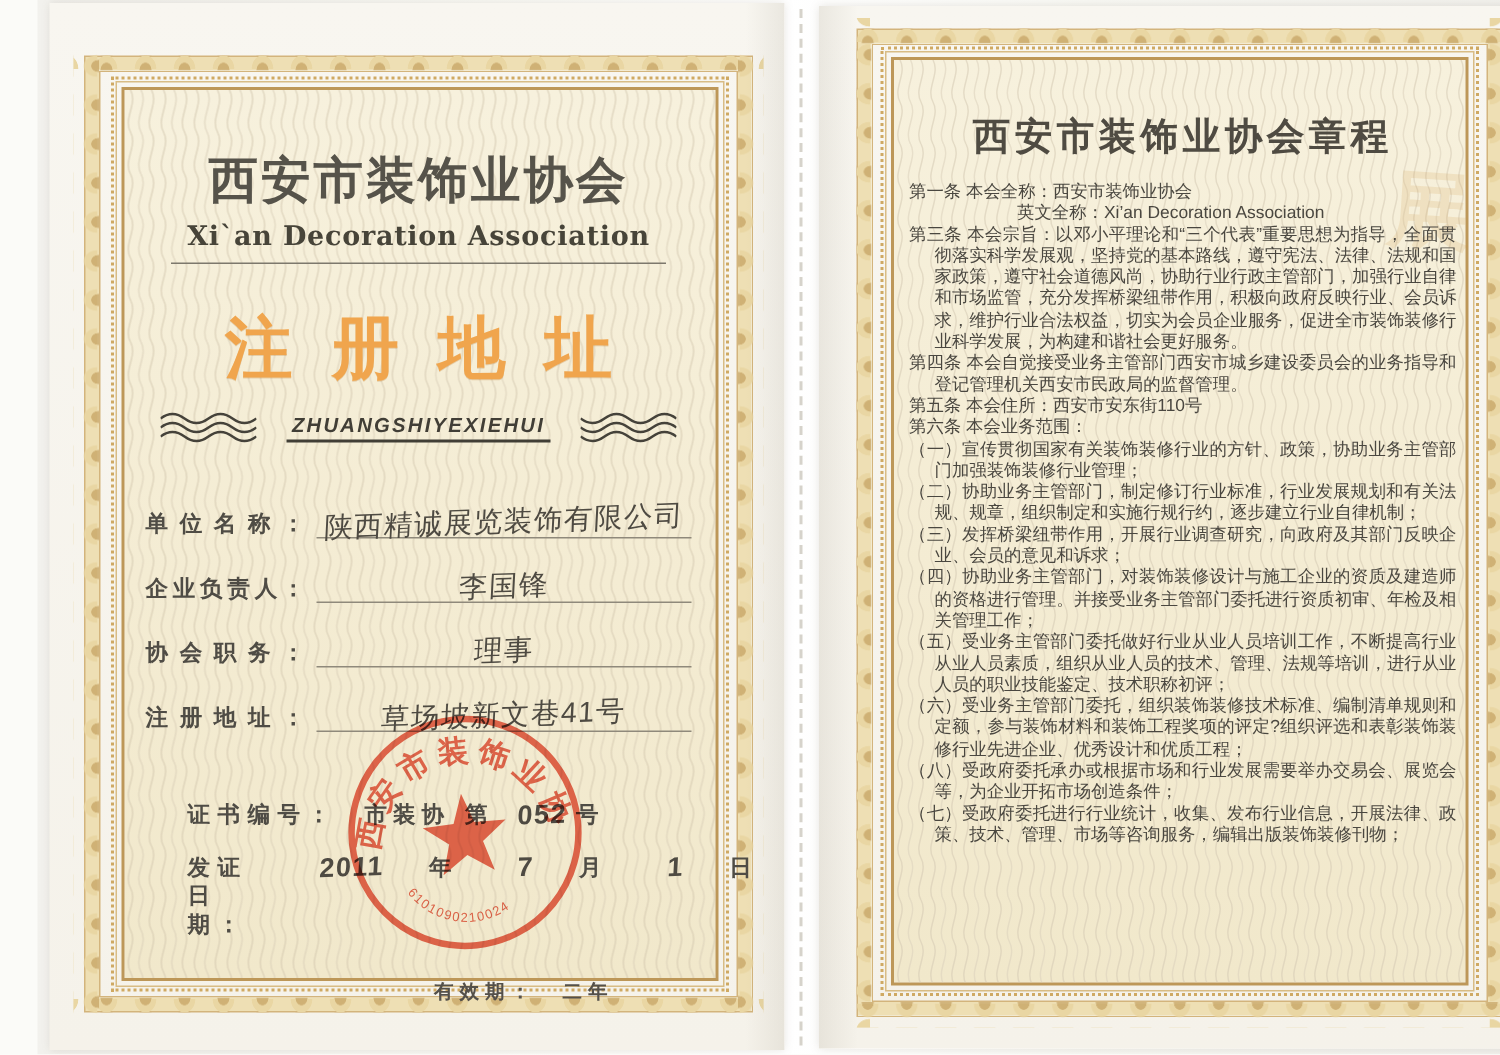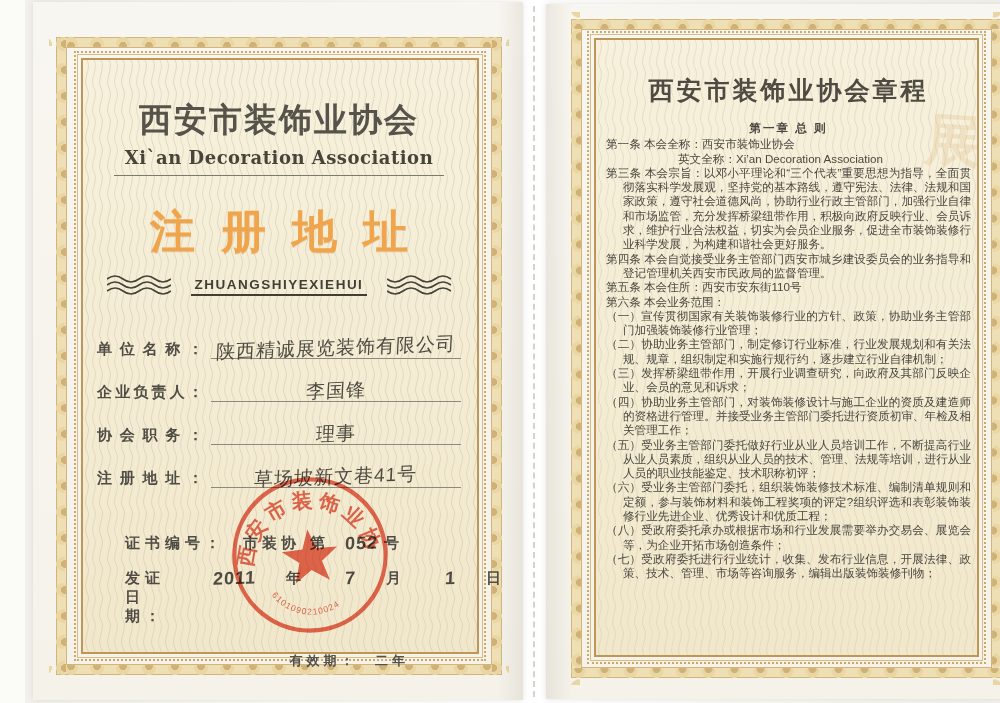--- a/index.html
+++ b/index.html
@@ -42,21 +42,21 @@
   .waves{position:absolute;inset:0;width:100%;height:100%;opacity:.55;}
 
   
   .left .content{position:absolute;left:64px;right:62px;top:60px;bottom:50px;z-index:3;}
   .org-cn{margin:36px 0 0;text-align:center;font-size:33px;font-weight:bold;color:#56534a;letter-spacing:2px;}
   .org-en{margin-top:4px;text-align:center;font-family:"DejaVu Serif",serif;font-weight:bold;
           font-size:18px;color:#474439;letter-spacing:.5px;}
   .en-rule{width:330px;margin:7px auto 0;border-top:1.5px solid #7d786c;}
   .cert-title{margin-top:26px;text-align:center;font-family:"DejaVu Serif",serif;font-weight:bold;
           font-size:45px;color:#f0a54d;letter-spacing:26px;padding-left:26px;text-shadow:0 1px 0 rgba(180,110,30,.25);}
-  .banner{margin-top:12px;display:flex;align-items:flex-end;justify-content:center;gap:20px;}
+  .banner{margin-top:12px;display:flex;align-items:center;justify-content:center;gap:20px;font-style:italic;}
   .banner-text{font-size:13.5px;font-weight:bold;color:#413e36;letter-spacing:1.5px;
           border-bottom:2px solid #413e36;padding:0 4px 2px;}
   .fields{margin-top:44px;}
   .field-row{display:flex;align-items:flex-end;margin-bottom:24px;height:19px;}
   .flabel{width:106px;font-size:15px;font-weight:bold;color:#4f4c45;text-align:justify;text-align-last:justify;flex:none;}
   .fline{flex:1;border-bottom:1px solid #8f897b;text-align:center;margin-left:8px;}
   .hand{display:inline-block;font-size:19px;color:#4e4a42;transform:rotate(-2deg) skewX(-5deg);
         position:relative;top:3px;letter-spacing:1px;}
   .meta-row{display:flex;align-items:baseline;margin-left:28px;font-size:15px;font-weight:bold;color:#4f4c45;}
   .meta-row.certno{margin-top:44px;}
@@ -196,21 +196,20 @@
         </defs>
         <rect x="0" y="0" width="100%" height="100%" fill="url(#wavesR)"></rect>
       </svg>
     </div>
     <div class="lace"></div>
     <div class="watermark">展</div>
 
     <div class="content">
       <h2 class="charter-title">西安市装饰业协会章程</h2>
       <div class="charter-body">
-        <p class="chapter">第一章 总 则</p>
         <p>第一条 本会全称：西安市装饰业协会</p>
         <p class="sub-en">英文全称：Xi’an Decoration Association</p>
         <p>第三条 本会宗旨：以邓小平理论和“三个代表”重要思想为指导，全面贯彻落实科学发展观，坚持党的基本路线，遵守宪法、法律、法规和国家政策，遵守社会道德风尚，协助行业行政主管部门，加强行业自律和市场监管，充分发挥桥梁纽带作用，积极向政府反映行业、会员诉求，维护行业合法权益，切实为会员企业服务，促进全市装饰装修行业科学发展，为构建和谐社会更好服务。</p>
         <p>第四条 本会自觉接受业务主管部门西安市城乡建设委员会的业务指导和登记管理机关西安市民政局的监督管理。</p>
         <p>第五条 本会住所：西安市安东街110号</p>
         <p>第六条 本会业务范围：</p>
         <p>（一）宣传贯彻国家有关装饰装修行业的方针、政策，协助业务主管部门加强装饰装修行业管理；</p>
         <p>（二）协助业务主管部门，制定修订行业标准，行业发展规划和有关法规、规章，组织制定和实施行规行约，逐步建立行业自律机制；</p>
         <p>（三）发挥桥梁纽带作用，开展行业调查研究，向政府及其部门反映企业、会员的意见和诉求；</p>
         <p>（四）协助业务主管部门，对装饰装修设计与施工企业的资质及建造师的资格进行管理。并接受业务主管部门委托进行资质初审、年检及相关管理工作；</p>

